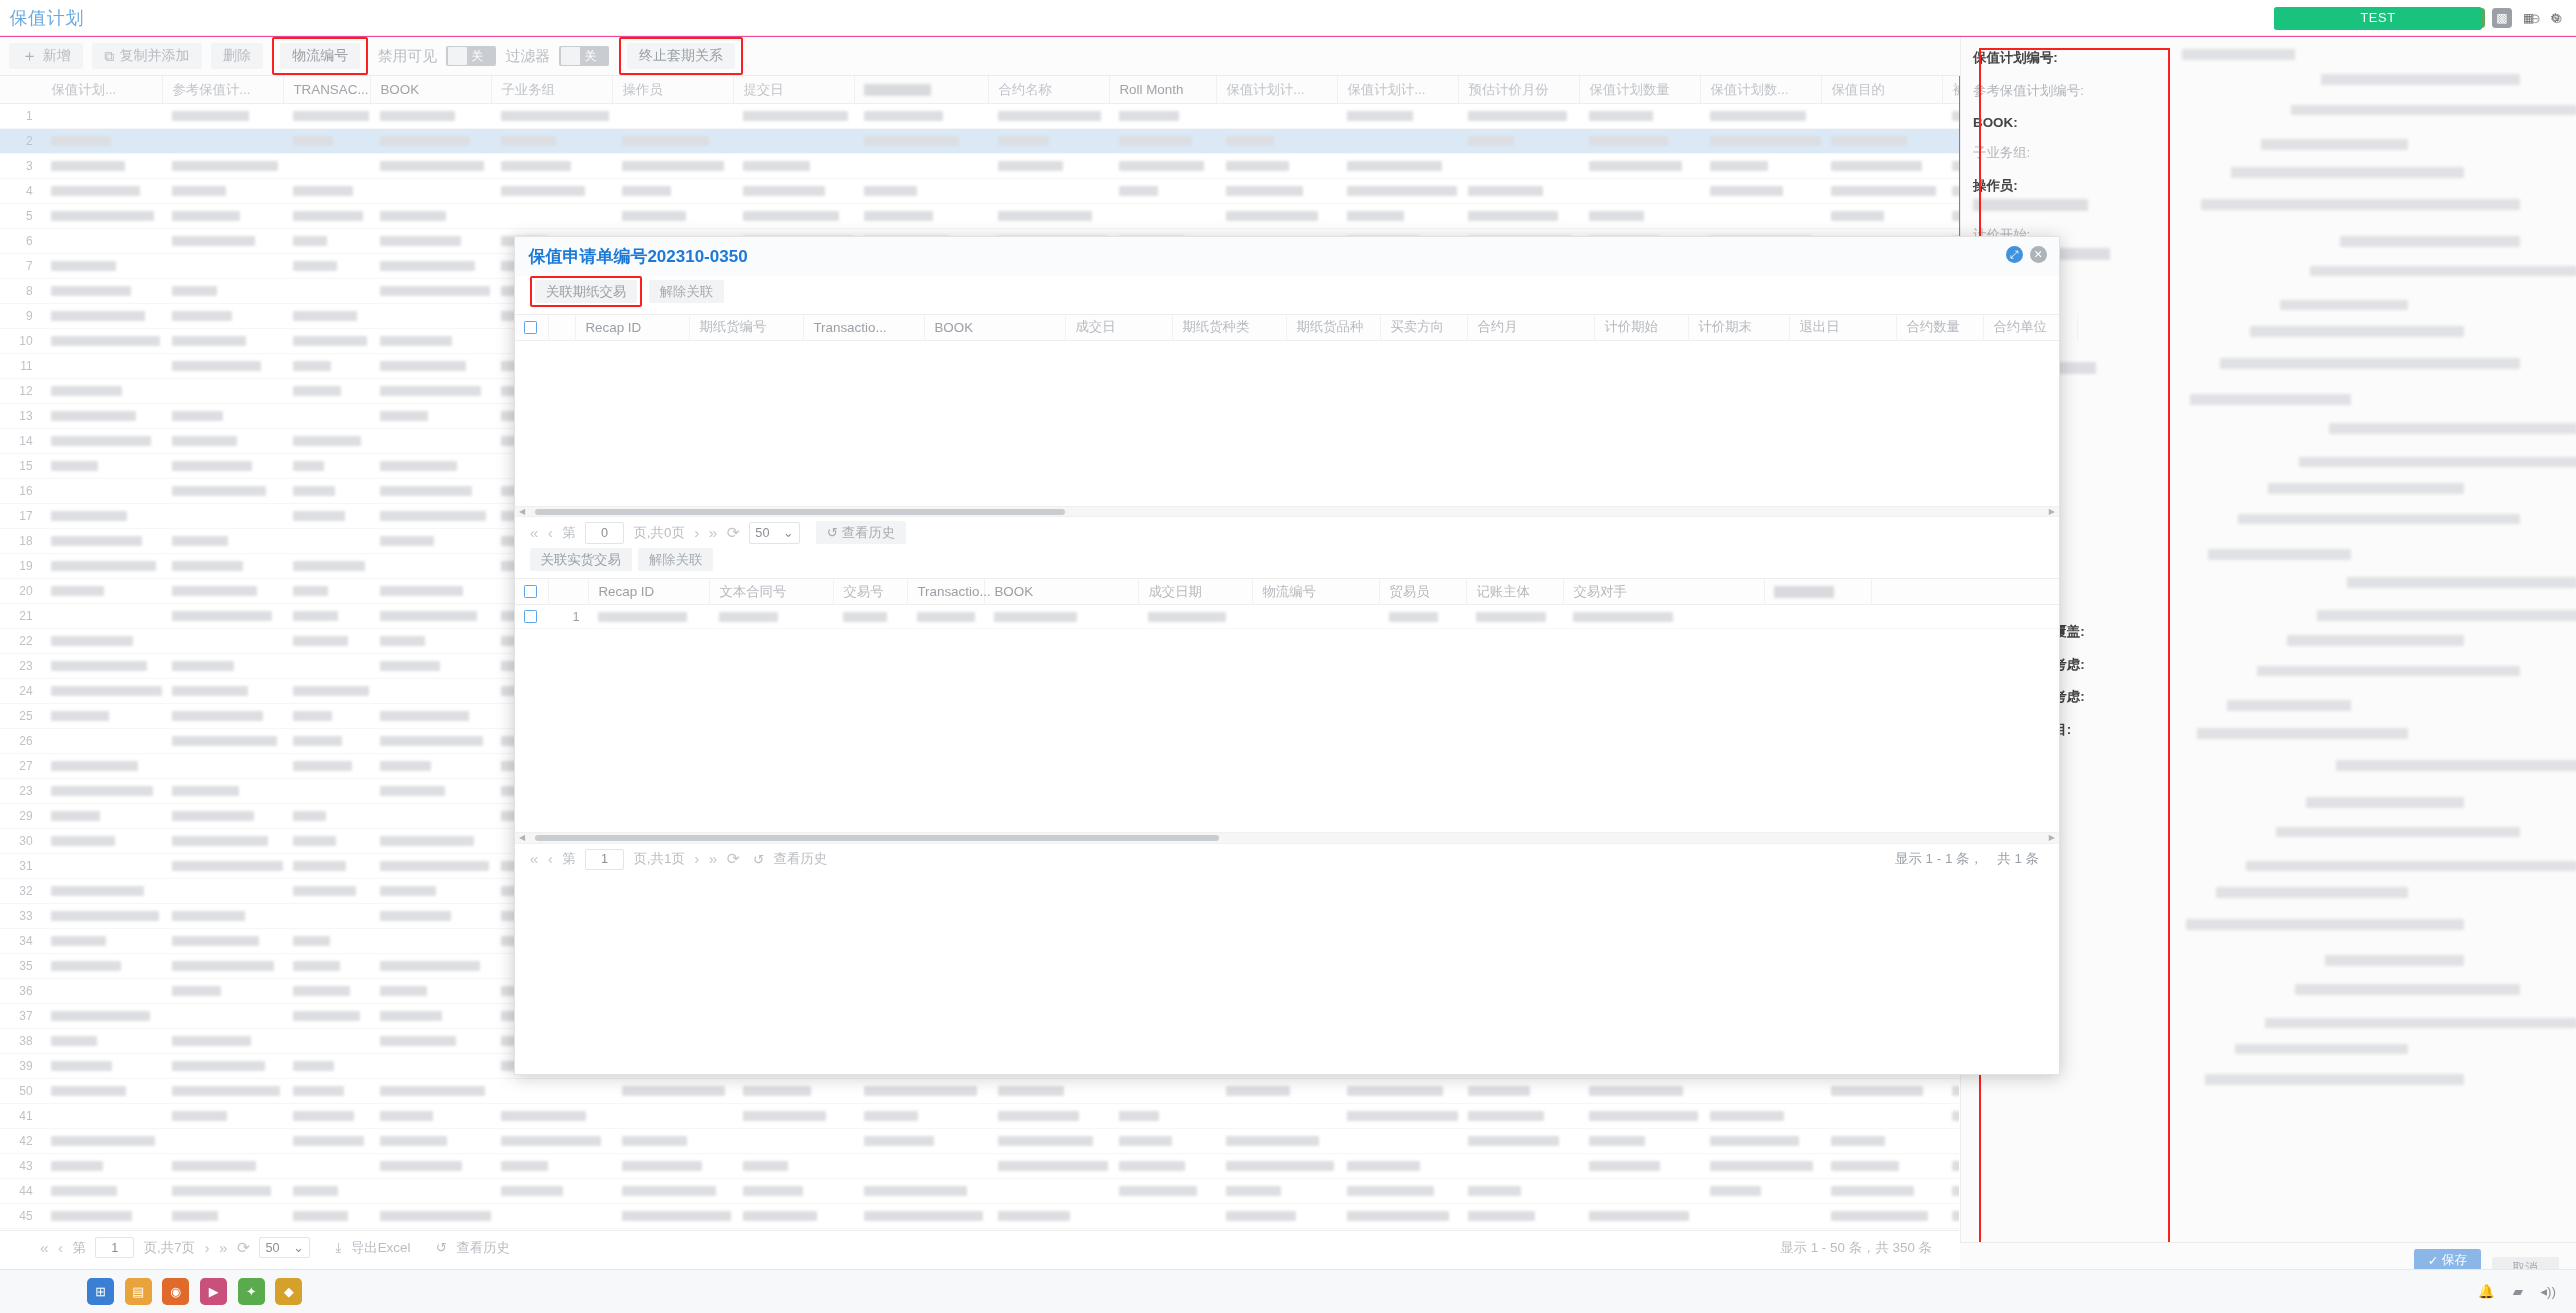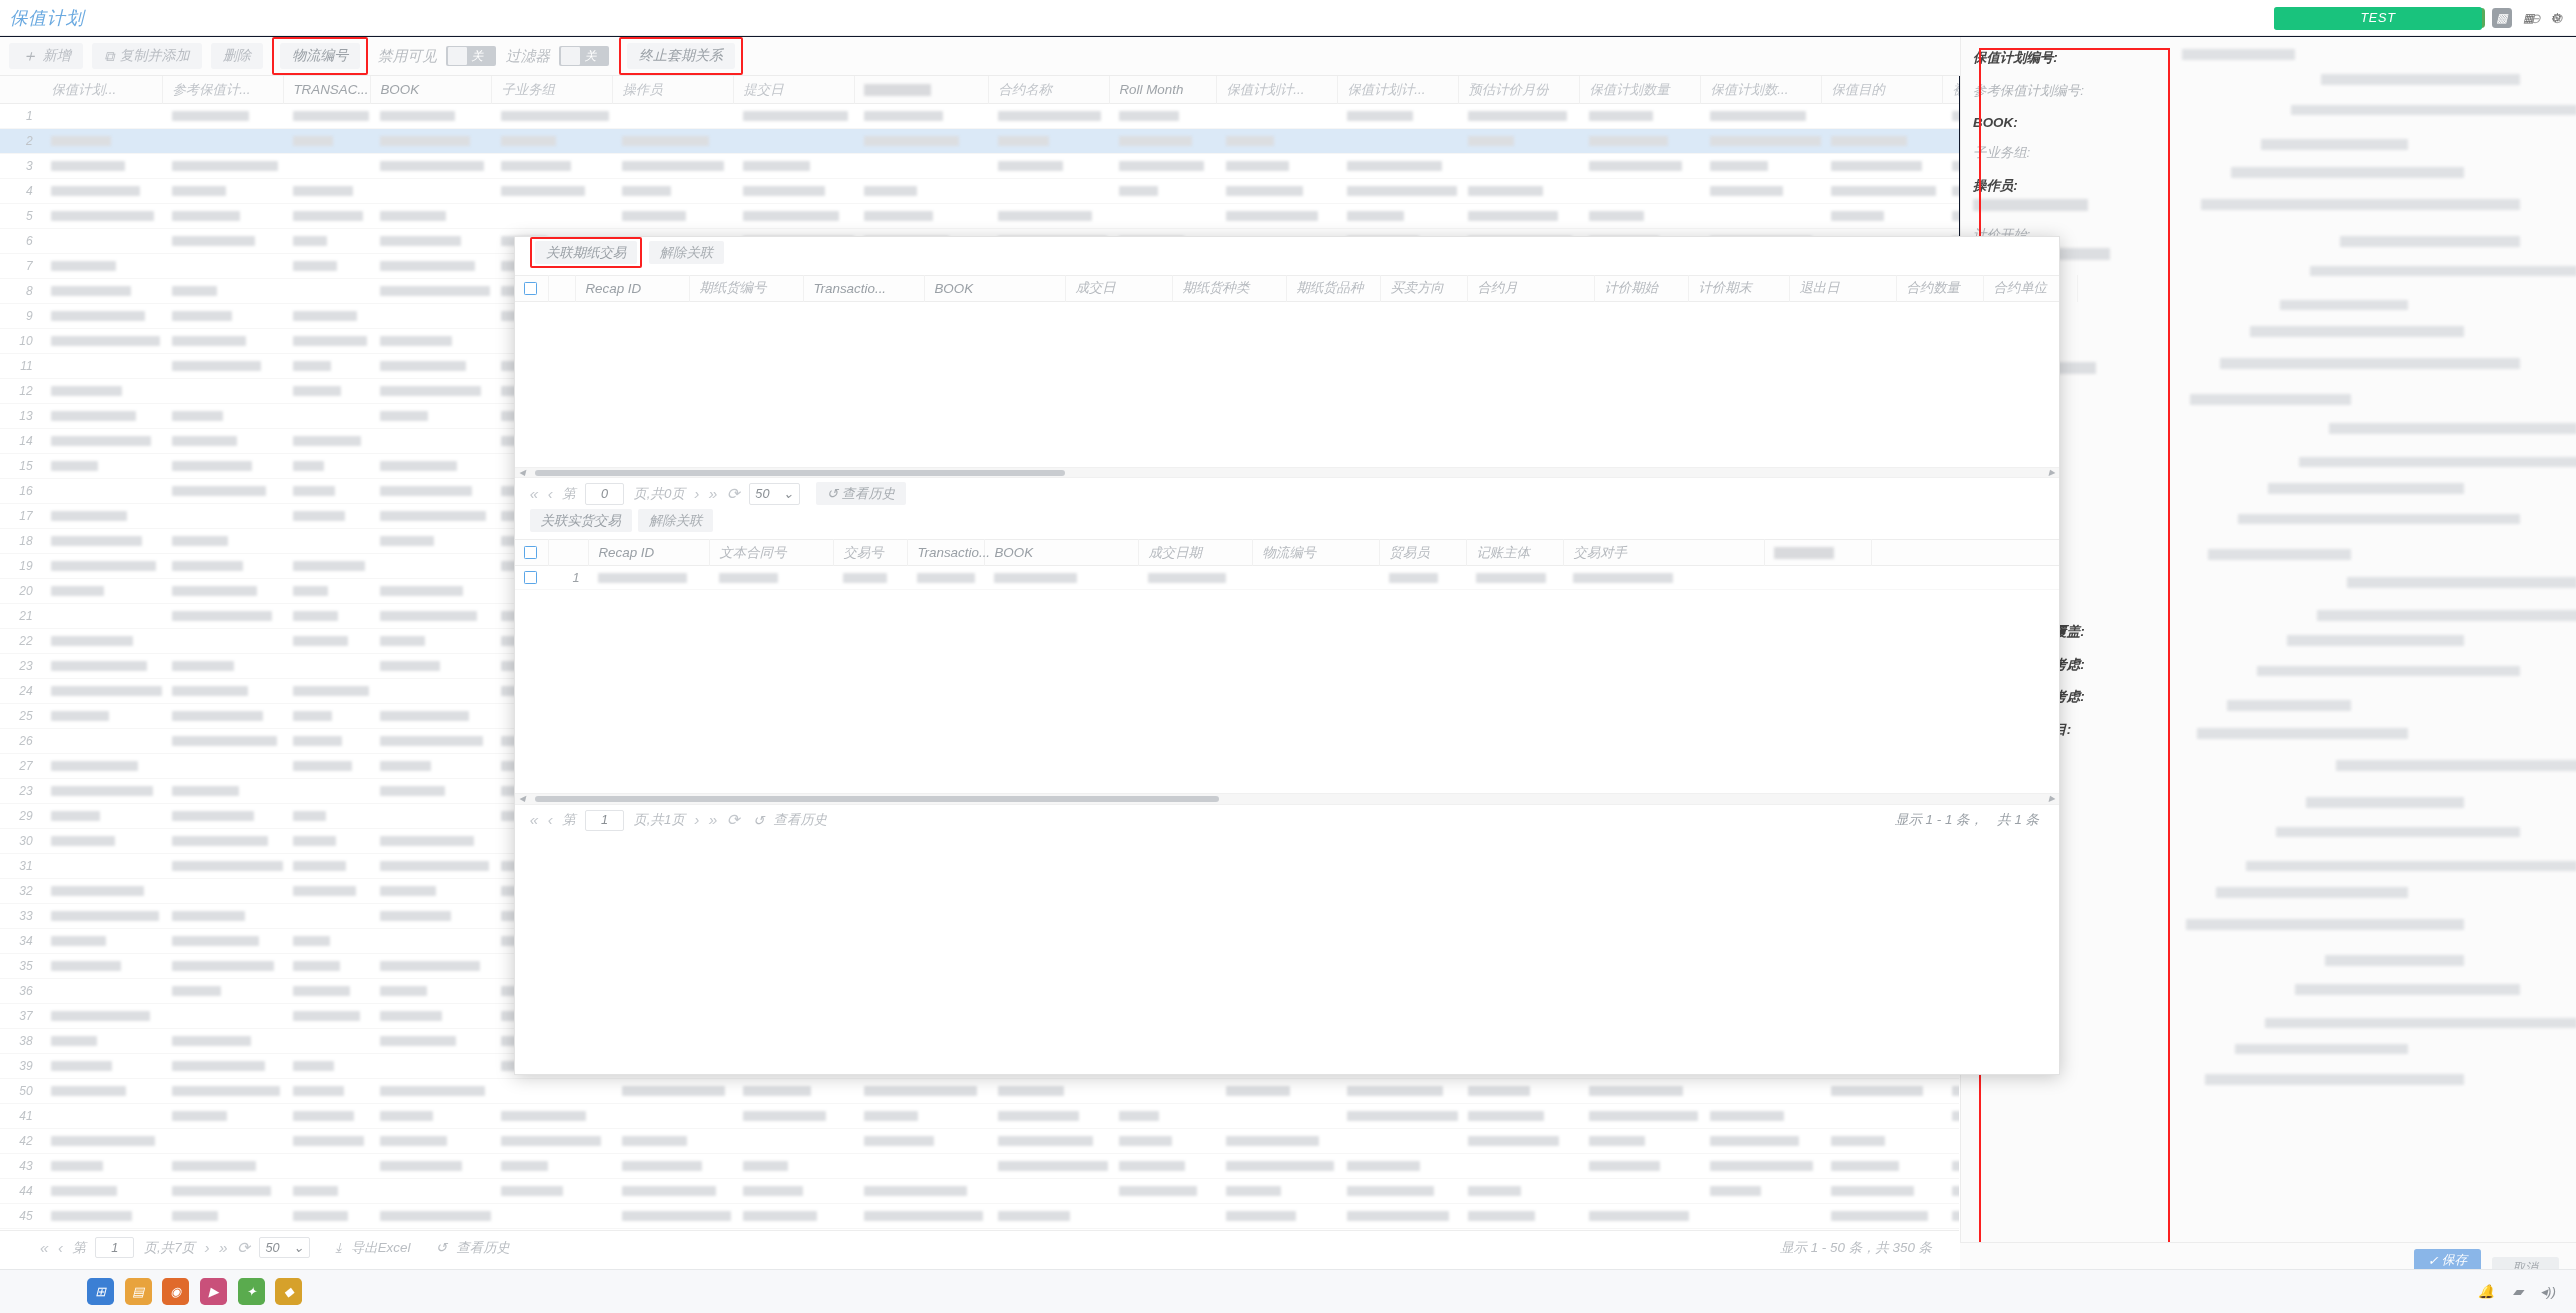--- a/index.html
+++ b/index.html
@@ -2,21 +2,21 @@
 <html style="font-size:10.7px"><head>
 <meta charset="utf-8">
 <style>
   * { box-sizing: border-box; margin: 0; padding: 0; }
   html, body {
     width: 2576px; height: 1313px;
     font-family: "Liberation Sans", sans-serif;
     background: #ffffff;
     overflow: hidden;
   }
-  .app { position: relative; width: 2576px; height: 976px; background: #0f172a; font-style: italic; }
+  .app { position: relative; width: 2576px; height: 976px; background: #ec4899; }
 
   
   .winbar {
     position: absolute; left: 0; top: 0; width: 2576px; height: 36px;
     background: #ffffff; border-bottom: 0.7px solid #eeeeee;
     display: flex; align-items: center;
   }
   .page-title {
     margin-left: 9.4px; font-size: 18px; color: #6aa9e0; letter-spacing: 0.7px;
     filter: blur(0.3px);
@@ -2679,20 +2679,27 @@
     <div class="rp-btn primary">
       <span>✓&nbsp;</span>
       <span>保存</span>
     </div>
     <div class="rp-btn ghost">
       <span>取消</span>
     </div>
   </div>
 
   <div class="modal-shadow">
+    <div class="modal-head">
+      <div class="modal-title">保值申请单编号202310-0350</div>
+      <div class="modal-actions">
+        <div class="circ-btn blue">⤢</div>
+        <div class="circ-btn grey">✕</div>
+      </div>
+    </div>
 
     <div class="sec-btnrow">
       <div class="mhl">
         <div class="mbtn crisp">
           <span>关联期纸交易</span>
         </div>
       </div>
       <div class="mbtn">
         <span>解除关联</span>
       </div>

